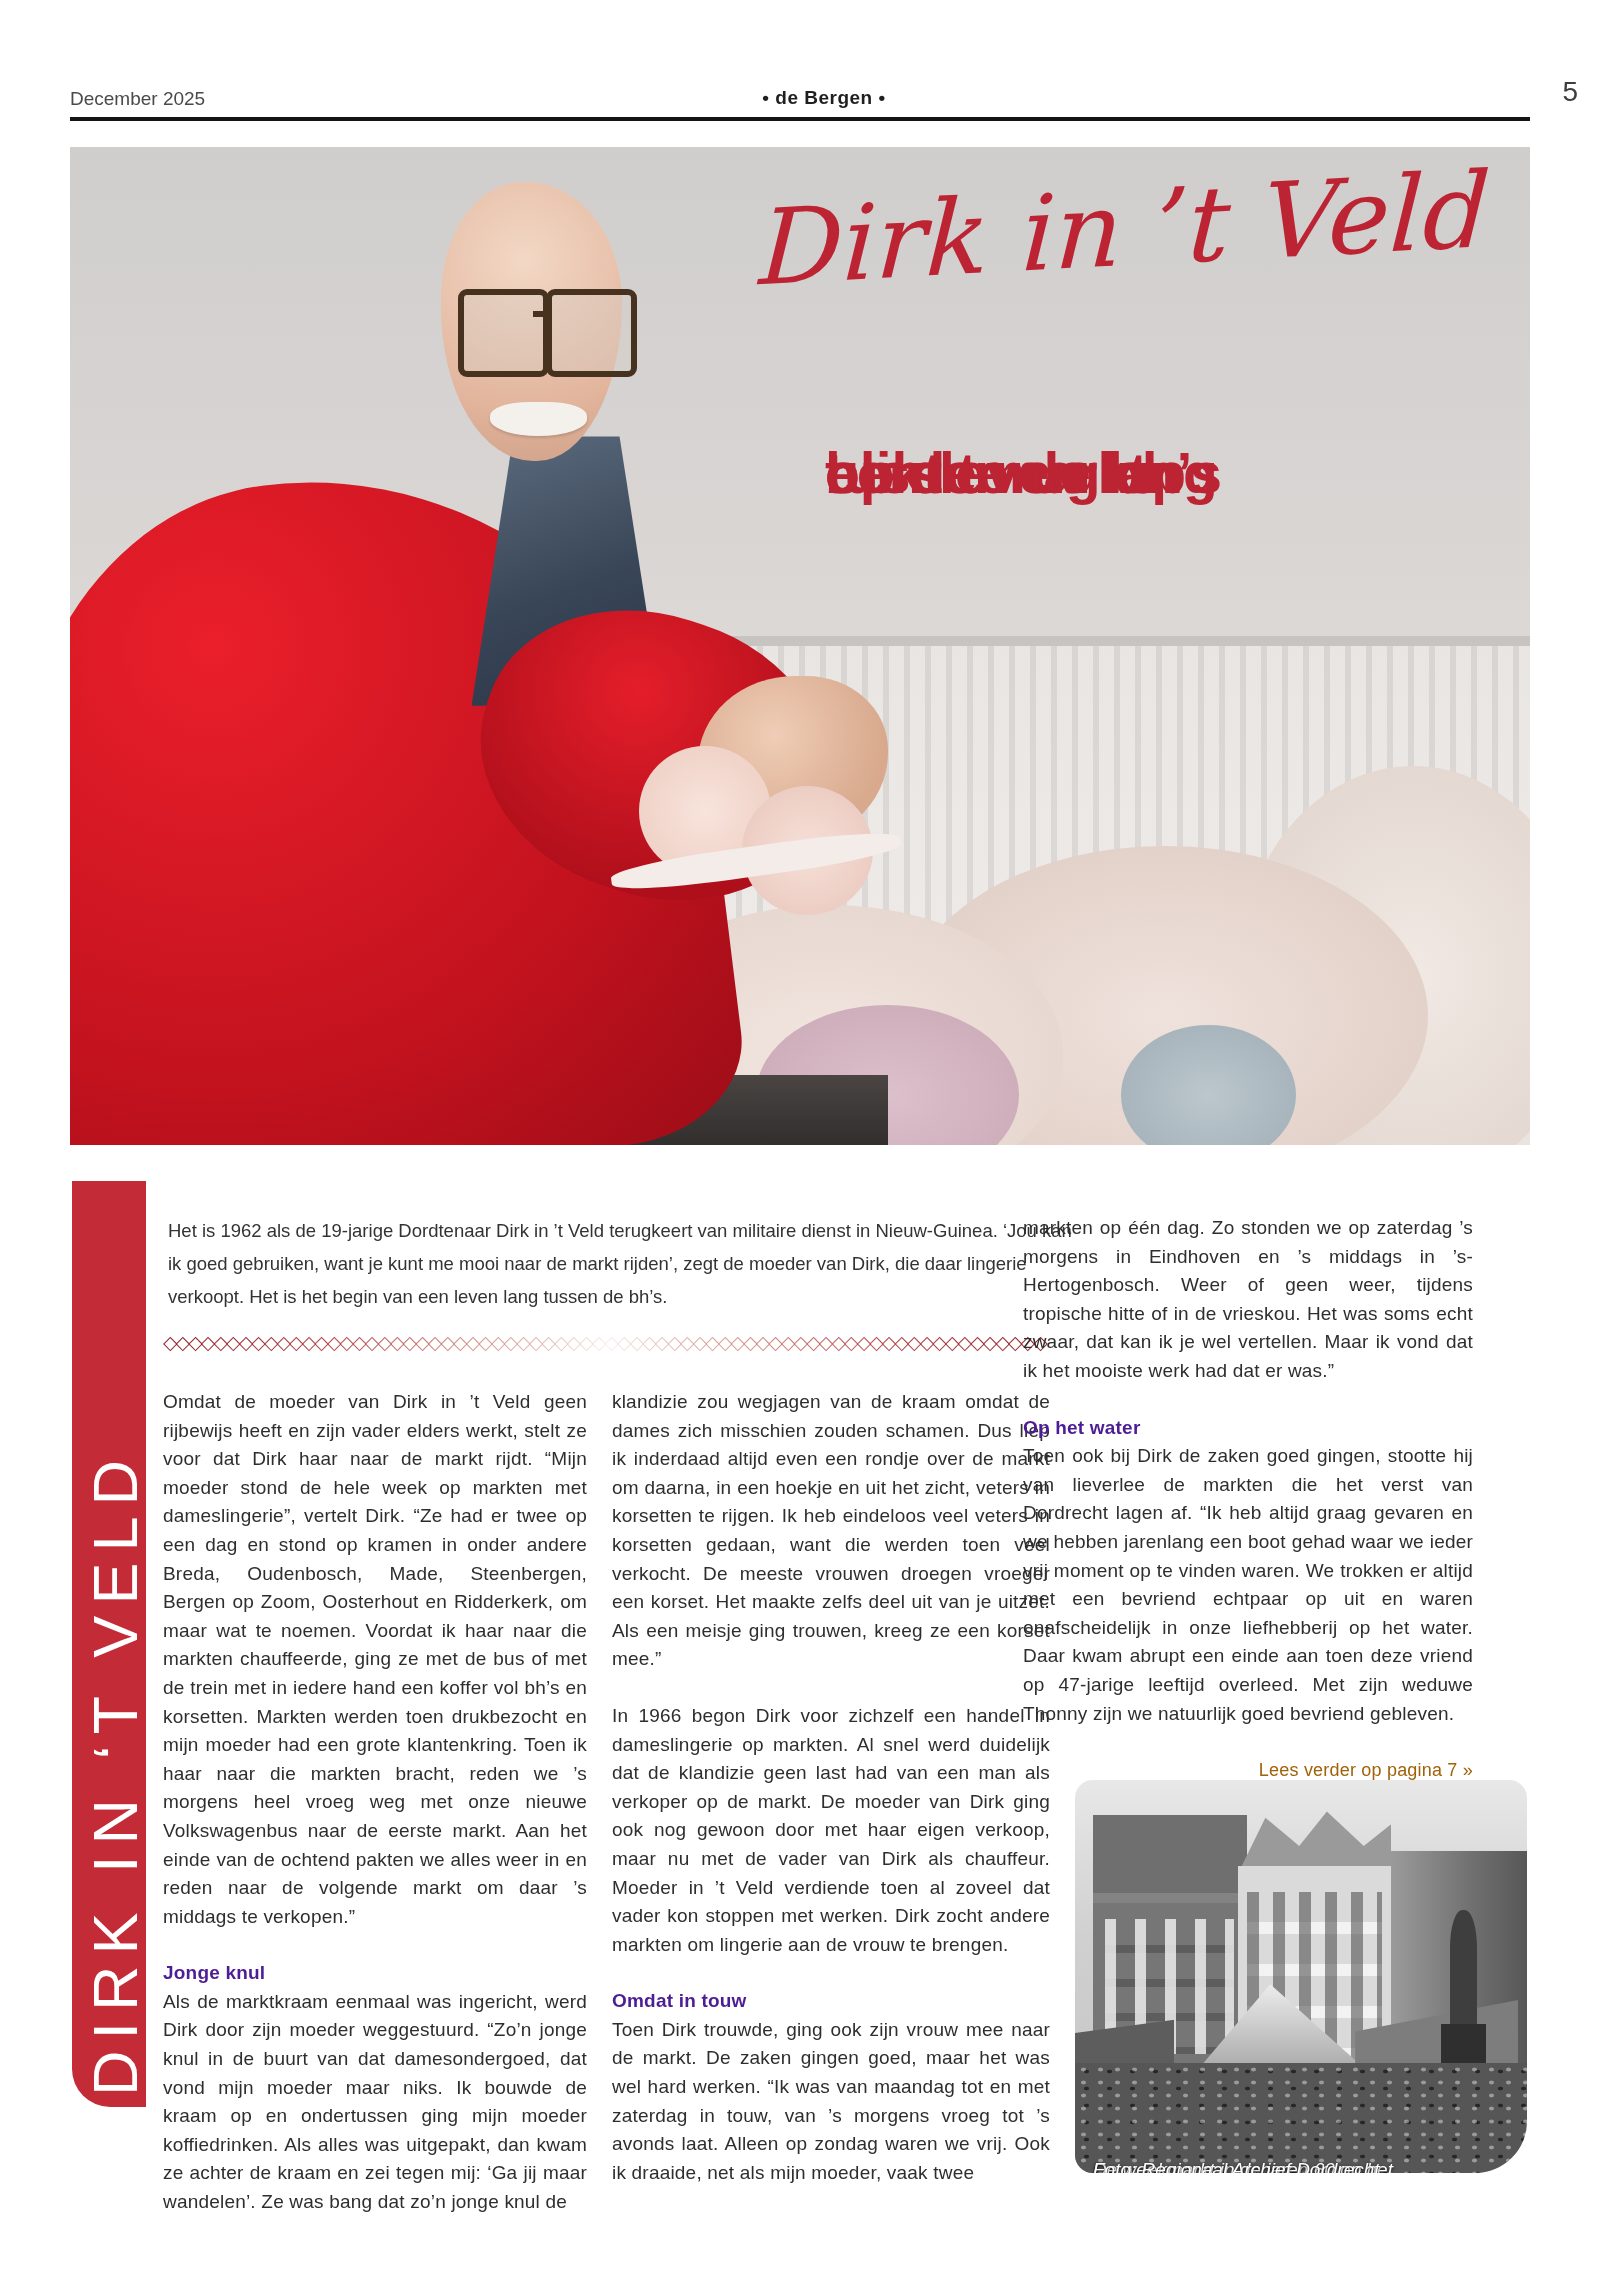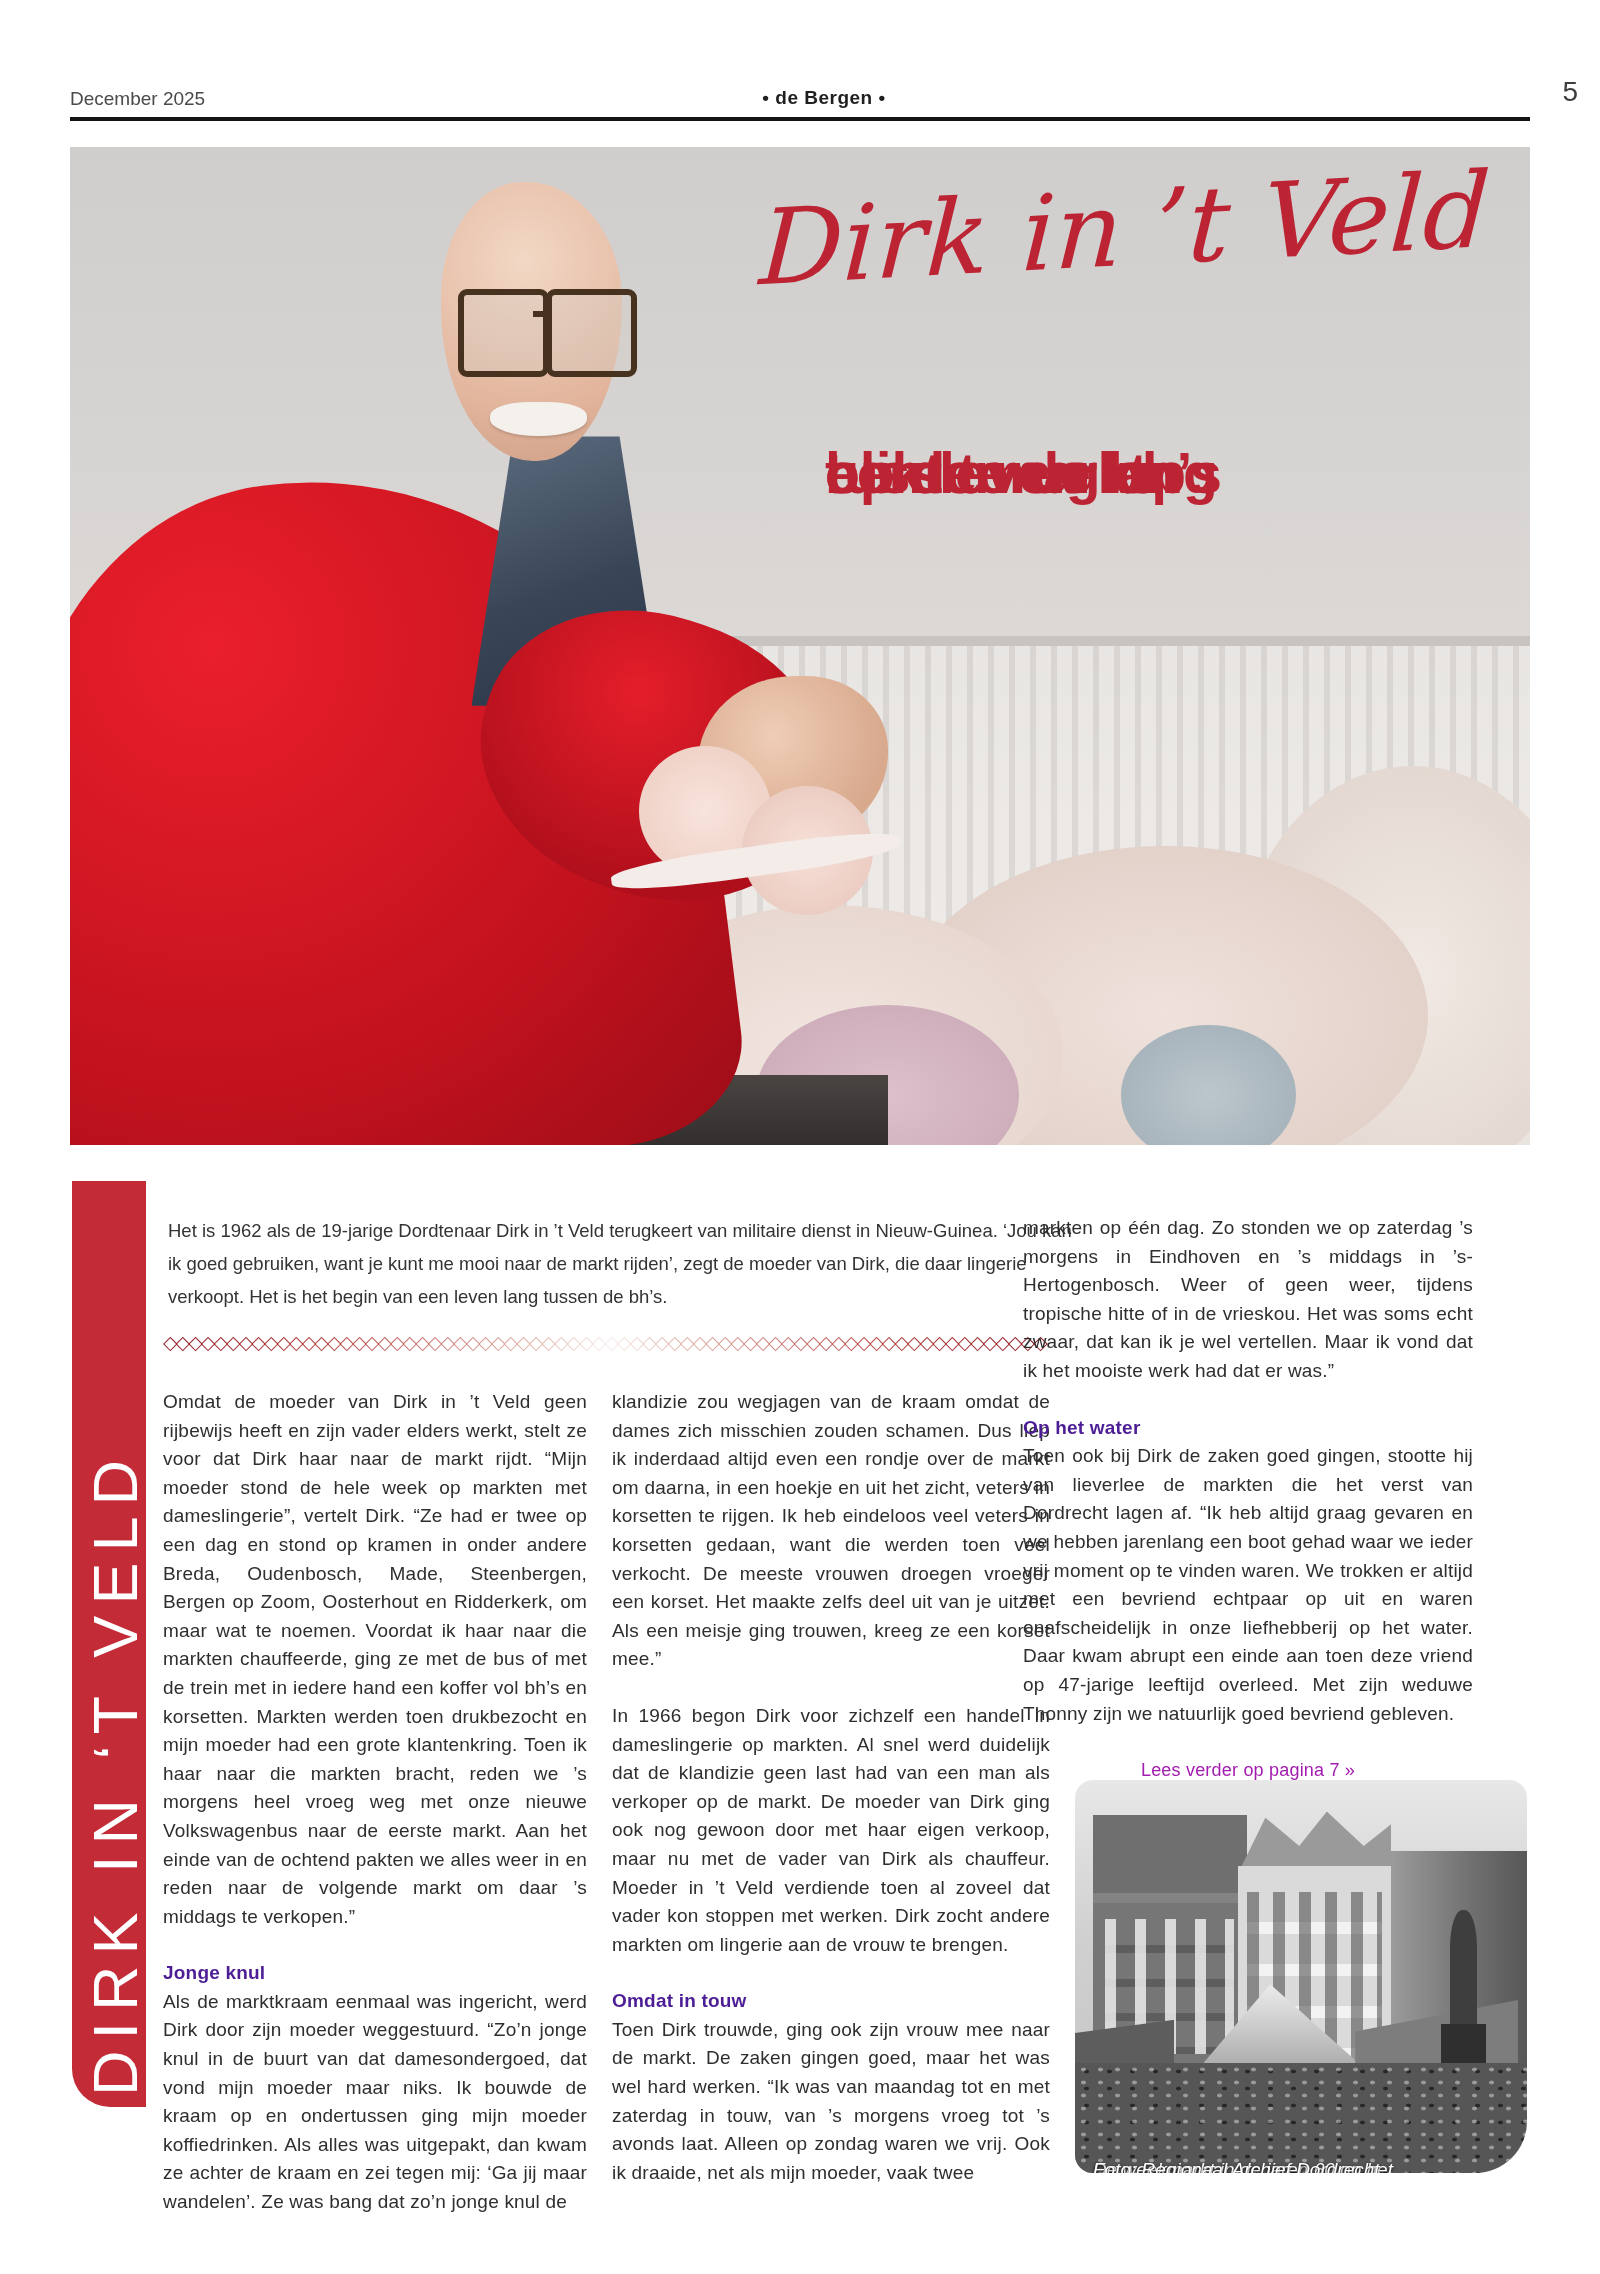--- a/index.html
+++ b/index.html
@@ -72,21 +72,21 @@
      font-size:19px;line-height:24px;letter-spacing:-2px;white-space:nowrap;
      background:linear-gradient(90deg,#8e1b24 0%,#b2403f 18%,#e3b7ae 42%,#f7efec 50%,#e3b7ae 58%,#b2403f 82%,#8e1b24 100%);
      -webkit-background-clip:text;background-clip:text;color:transparent;}
   .col{position:absolute;font-size:19px;line-height:28.6px;text-align:justify;color:#2e2e2e;
      letter-spacing:.2px;}
   .col1{left:163px;top:1388px;width:424px;}
   .col2{left:612px;top:1388px;width:438px;}
   .col3{left:1023px;top:1214px;width:450px;}
   .body-p{margin:0 0 28px 0;}
   .col-h{margin:0;font-size:19px;line-height:28.6px;font-weight:bold;text-align:left;color:#4c1d95;}
-  .note{margin:6px 0 12px 0;text-align:center;color:#a21caf;font-size:18px;}
+  .note{margin:6px 0 12px 0;text-align:right;color:#a16207;font-size:18px;}
 
   
   .bottom-photo{position:absolute;left:1075px;top:1780px;width:452px;height:393px;overflow:hidden;
      border-radius:18px 18px 52px 18px;background:linear-gradient(#e8e8e8,#d0d0d0 40%,#c2c2c2);}
   .bottom-photo *{position:absolute;}
   .bp-bldg-left{left:4%;top:9%;width:34%;height:66%;
      background:linear-gradient(#6f6f6f 0 30%,#838383 30% 34%,#767676 34% 100%),
                 #767676;}
   .bp-bldg-left:after{content:"";position:absolute;left:8%;top:40%;width:84%;height:52%;
      background:repeating-linear-gradient(90deg,rgba(235,235,235,.85) 0 11px,transparent 11px 30px),

